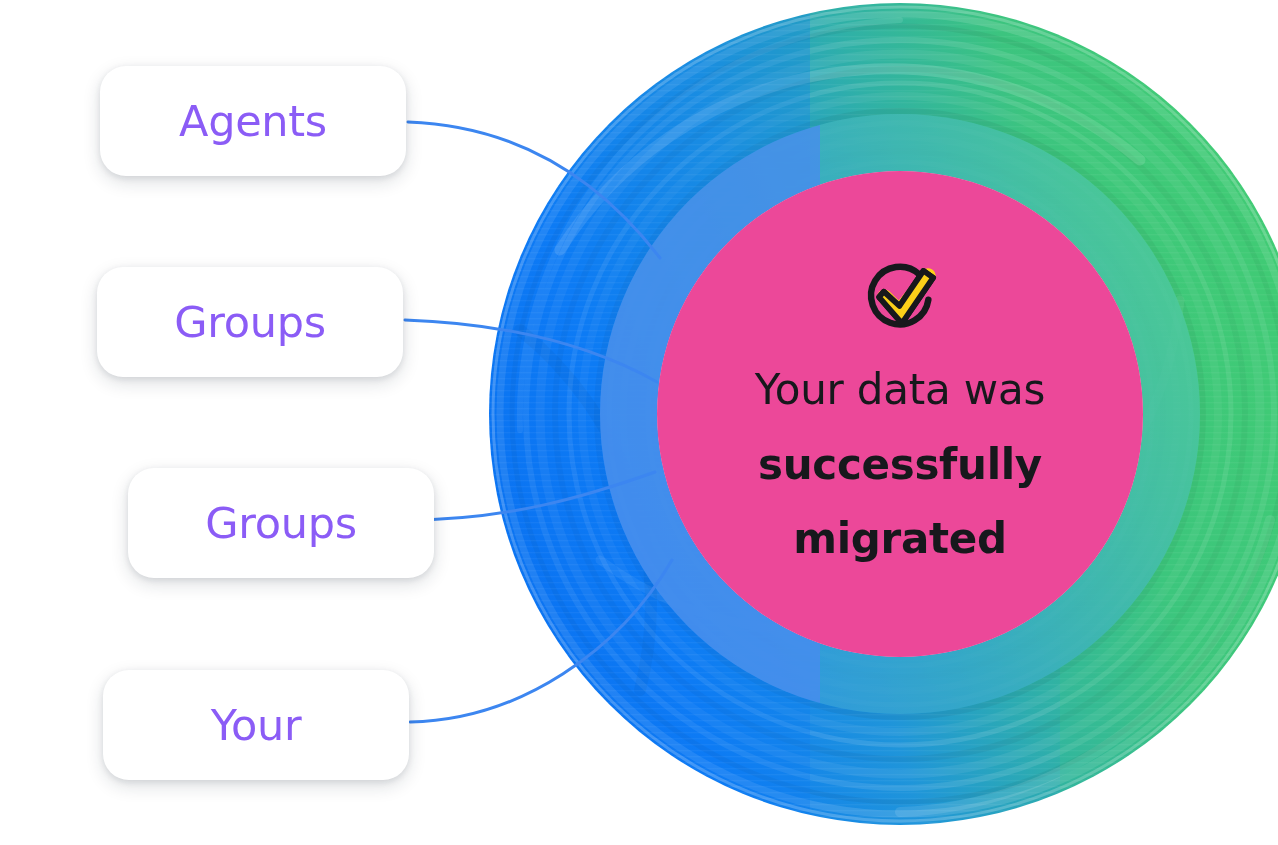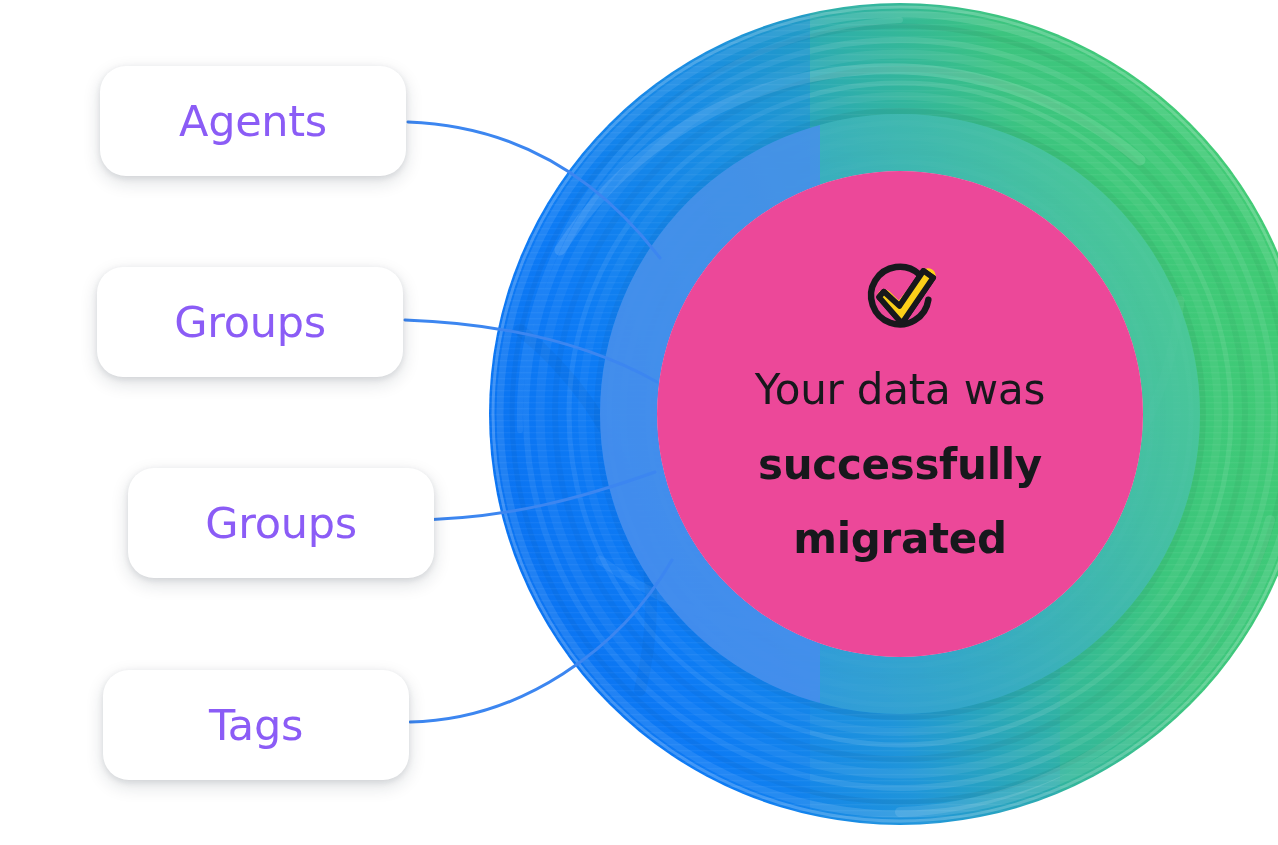--- a/index.html
+++ b/index.html
@@ -229,16 +229,16 @@
   <div class="pill" id="pill-0">
     <span class="pill-label">Agents</span>
   </div>
   <div class="pill" id="pill-1">
     <span class="pill-label">Groups</span>
   </div>
   <div class="pill" id="pill-2">
     <span class="pill-label">Groups</span>
   </div>
   <div class="pill" id="pill-3">
-    <span class="pill-label">Tags</span>
+    <span class="pill-label">Your</span>
   </div>
 
 </div>
 
 </body></html>

